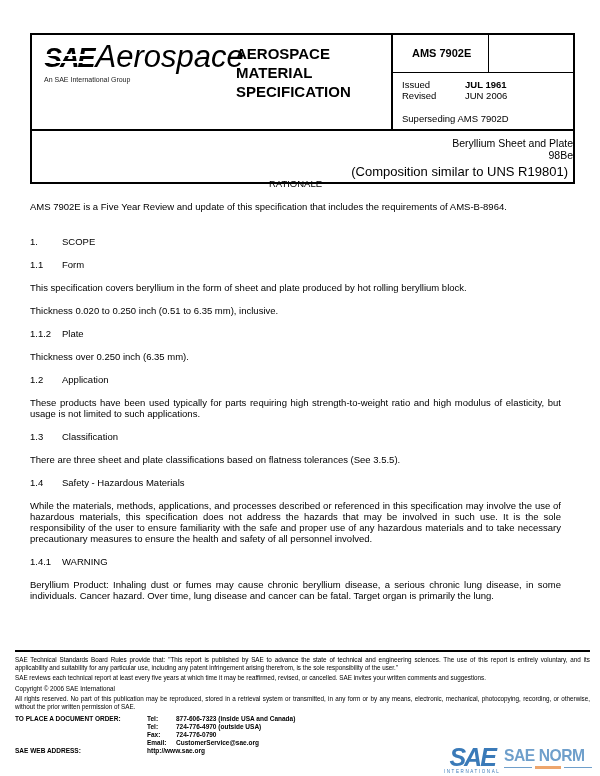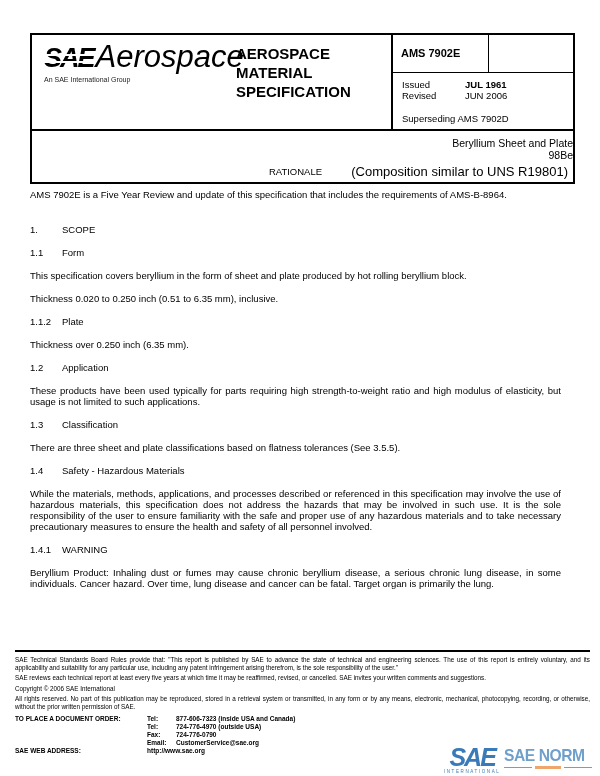--- a/index.html
+++ b/index.html
@@ -22,33 +22,33 @@
   .sae-word::before{content:"";position:absolute;left:0;top:9px;width:100%;height:2px;background:#fff;transform:skewX(-12deg);}
   .sae-word::after{content:"";position:absolute;left:0;top:16px;width:100%;height:2px;background:#fff;transform:skewX(-12deg);}
   .aerospace-word{font-size:31px;font-weight:400;letter-spacing:0px;}
   .logo-tagline{font-size:7px;margin-top:1px;color:#222;}
   .title-cell{
     flex:1;box-sizing:border-box;padding:9px 6px 0 4px;
     font-weight:bold;font-size:15px;line-height:19px;max-width:163px;
   }
   .ams-cell{width:182px;box-sizing:border-box;border-left:2px solid #000;display:flex;flex-direction:column;}
   .ams-row{display:flex;border-bottom:1px solid #000;height:38px;box-sizing:border-box;}
-  .ams-number{flex:1;font-weight:bold;font-size:11px;padding:12px 0 0 8px;}
+  .ams-number{flex:1;font-weight:bold;font-size:11px;padding:12px 0 0 19px;}
   .ams-empty{width:85px;border-left:1px solid #000;box-sizing:border-box;}
   .dates{padding:6px 9px 0 9px;font-size:9.5px;line-height:11px;}
   .date-row{display:flex;}
   .date-label{width:63px;}
   .date-value.bold{font-weight:bold;}
   .superseding{padding:12px 9px 5px 9px;font-size:9.5px;}
   .subtitle-area{padding:6px 0 3px 0;}
   .doc-title{text-align:right;font-size:10.5px;line-height:12px;}
   .composition{text-align:right;font-size:13px;padding:3px 5px 0 0;}
 
   
-  .doc-body{position:absolute;left:30px;top:166px;width:531px;font-size:9.5px;line-height:11px;}
+  .doc-body{position:absolute;left:30px;top:178px;width:531px;font-size:9.5px;line-height:11px;}
   .blk{margin:0 0 12px 0;}
   .rationale-h{text-align:center;}
   .gap-lg{margin-bottom:24px;}
   .sec-h .num{display:inline-block;min-width:26px;margin-right:6px;}
   .just{text-align:justify;}
 
   
   .footer{position:absolute;left:15px;top:650px;width:575px;}
   .footer-rule{border-top:2px solid #000;height:0;margin-bottom:4px;}
   .legal p{font-size:6.3px;line-height:7.6px;margin:0 0 3px 0;text-align:justify;}

